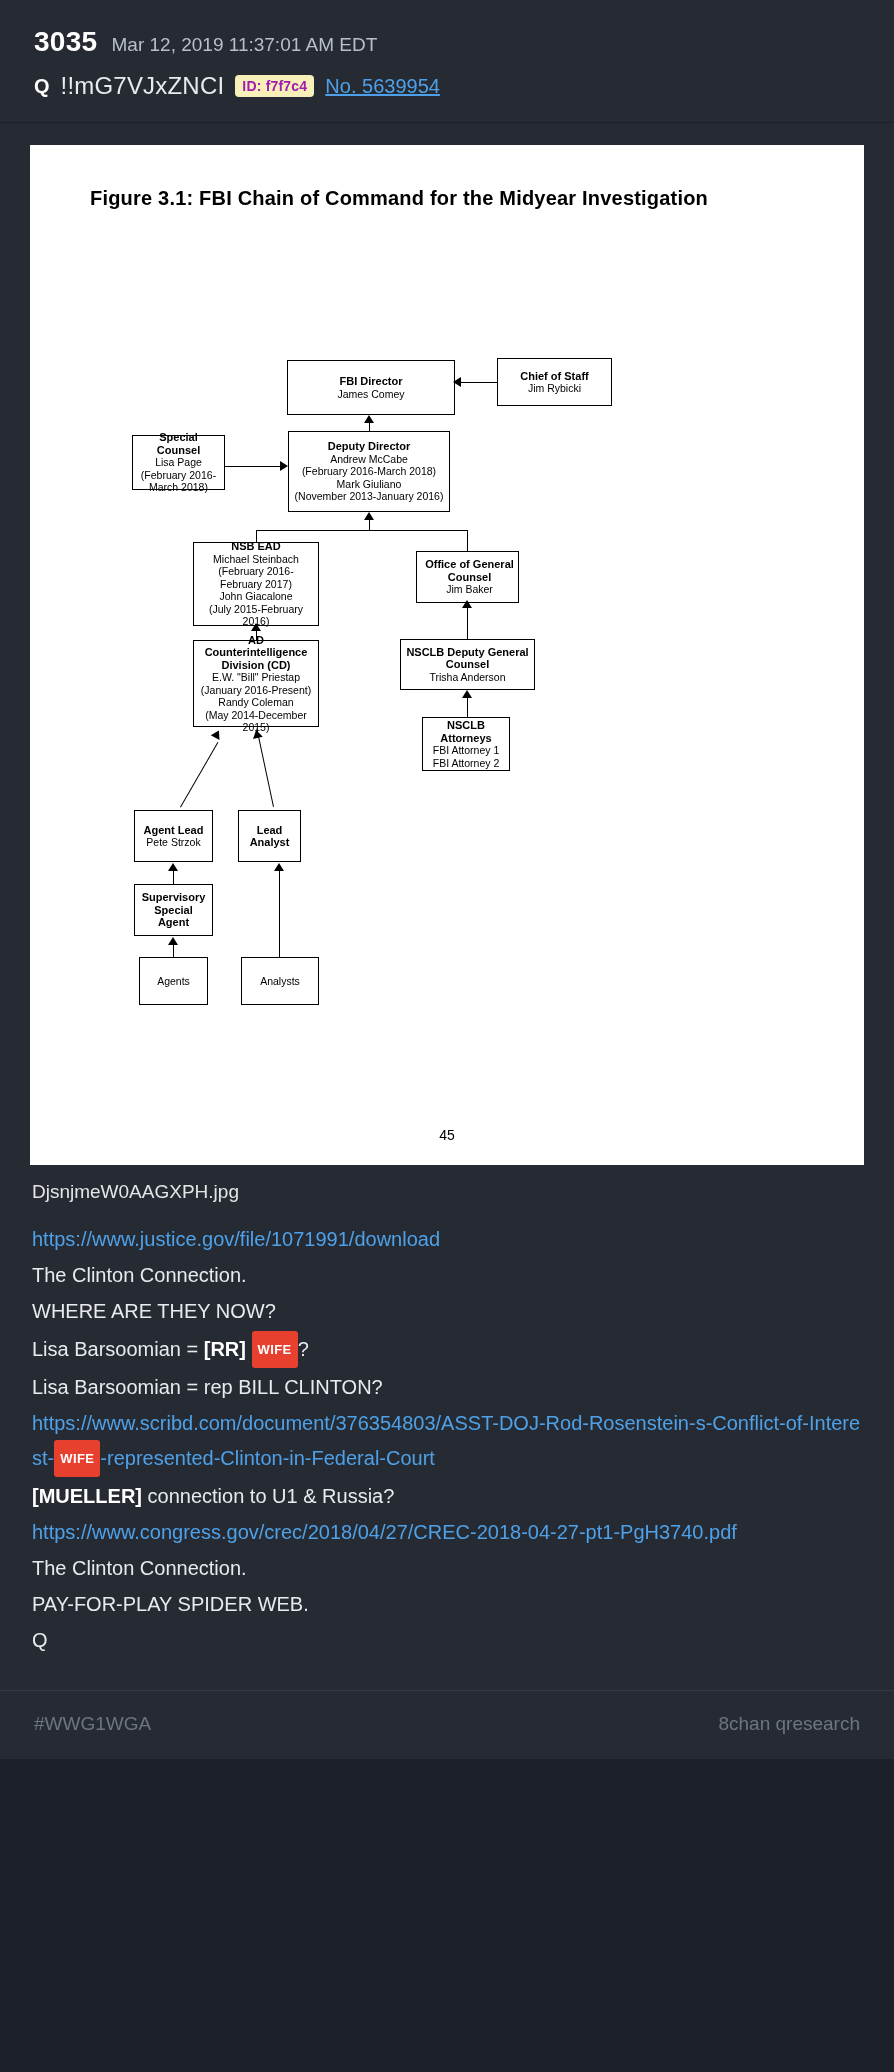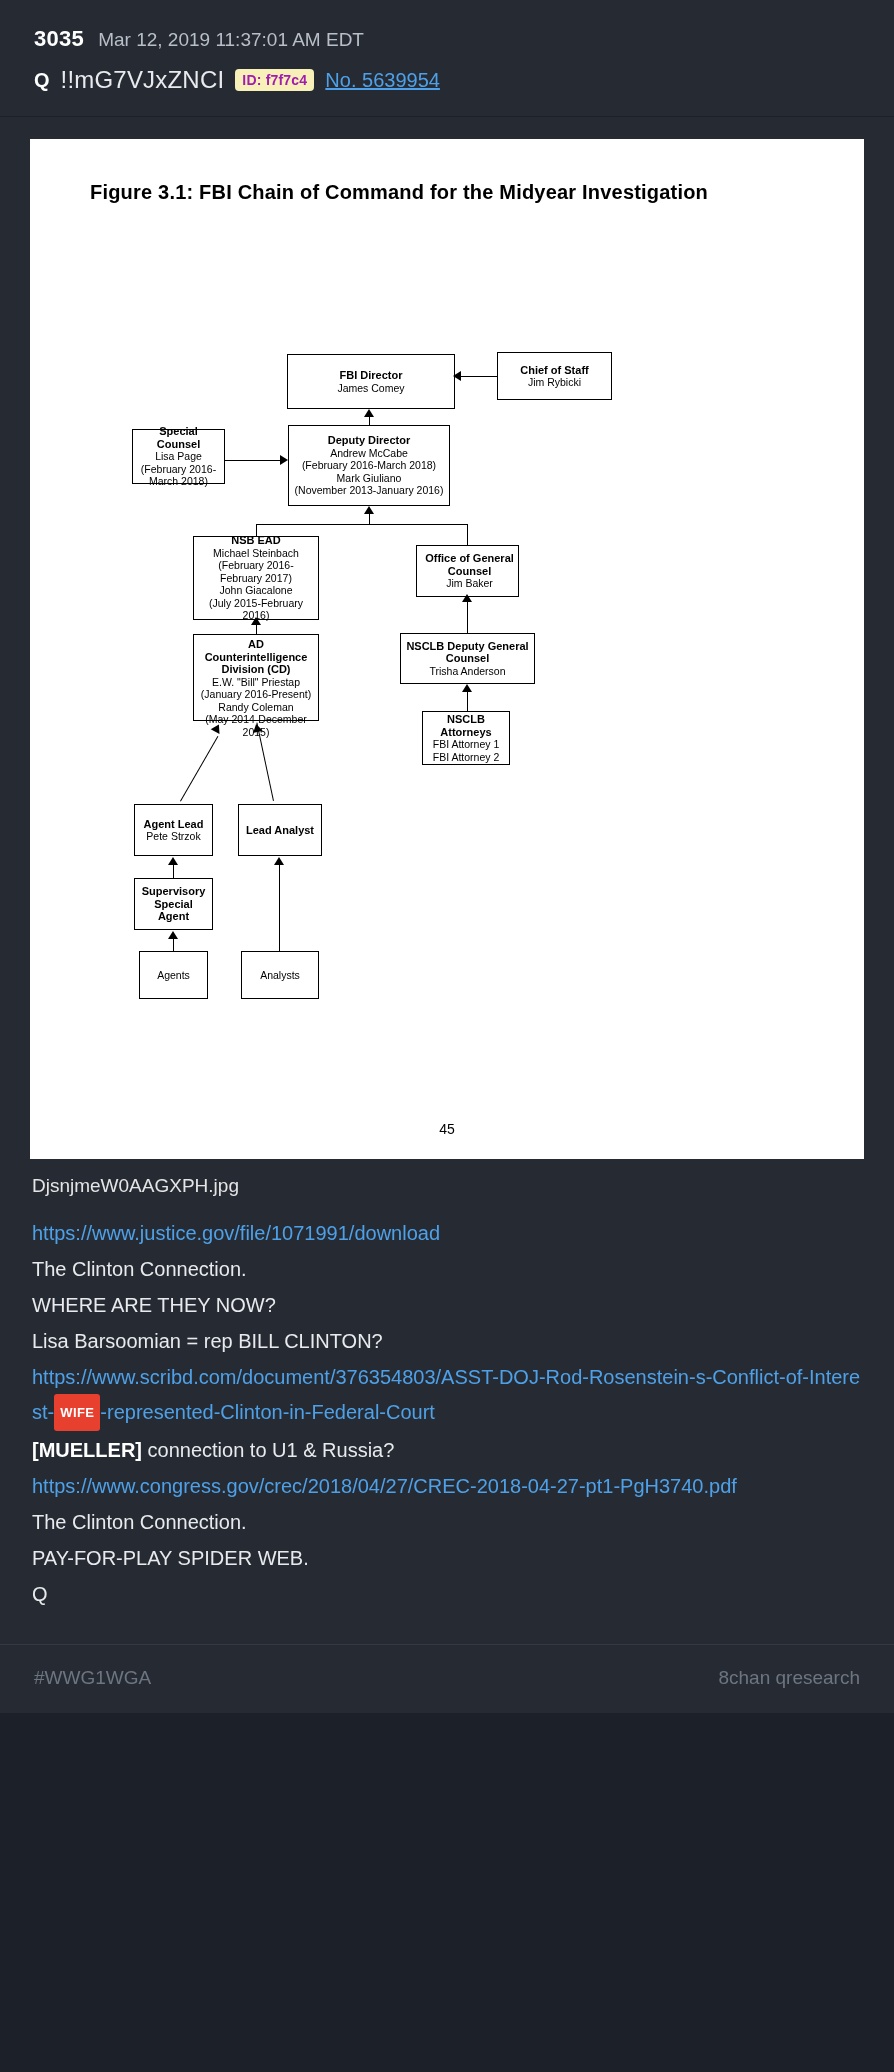--- a/index.html
+++ b/index.html
@@ -22,21 +22,21 @@
   .post-header {
     padding: 26px 34px 22px 34px;
     border-bottom: 1px solid #1c2028;
   }
   .hdr-line1 {
     display: flex;
     align-items: baseline;
     gap: 14px;
   }
   .post-number {
-    font-size: 22px;
+    font-size: 28px;
     font-weight: bold;
     color: #ffffff;
     letter-spacing: 0.3px;
   }
   .post-date {
     font-size: 19px;
     color: #b9bfc8;
   }
   .hdr-line2 {
     display: flex;
@@ -277,21 +277,21 @@
         <div class="arrow arr-up" style="left:334px; top:367px;"></div>
 
         <div class="node" style="left:386px; top:406px; width:103px; height:52px;padding-left:8px;">
           <span class="t">Office of General Counsel</span>
           <span class="s">Jim Baker</span>
         </div>
 
         <div class="conn v" style="left:437px; top:385px; height:21px;"></div>
         <div class="conn h" style="left:339px; top:385px; width:98px;"></div>
 
-        <div class="node" style="left:163px; top:495px; width:126px; height:87px;justify-content:space-between;">
+        <div class="node" style="left:163px; top:495px; width:126px; height:87px;">
           <span class="t">AD Counterintelligence Division (CD)</span>
           <span class="s">E.W. "Bill" Priestap</span>
           <span class="s">(January 2016-Present)</span>
           <span class="s">Randy Coleman</span>
           <span class="s">(May 2014-December 2015)</span>
         </div>
         <div class="conn v" style="left:226px; top:485px; height:10px;"></div>
         <div class="arrow arr-up" style="left:221px; top:478px;"></div>
 
         <div class="node" style="left:370px; top:494px; width:135px; height:51px;">
@@ -307,21 +307,21 @@
           <span class="s">FBI Attorney 2</span>
         </div>
         <div class="conn v" style="left:437px; top:553px; height:19px;"></div>
         <div class="arrow arr-up" style="left:432px; top:545px;"></div>
 
         <div class="node" style="left:104px; top:665px; width:79px; height:52px;">
           <span class="t">Agent Lead</span>
           <span class="s">Pete Strzok</span>
         </div>
 
-        <div class="node" style="left:208px; top:665px; width:84px; height:52px;">
+        <div class="node" style="left:208px; top:665px; width:63px; height:52px;">
           <span class="t">Lead Analyst</span>
         </div>
 
         <div class="diag" style="left:150px; top:662px; width:75px; transform: rotate(-60deg);"></div>
         <div class="arrow arr-up" style="left:182px; top:585px; transform: rotate(28deg);"></div>
 
         <div class="diag" style="left:243px; top:662px; width:80px; transform: rotate(-102deg);"></div>
         <div class="arrow arr-up" style="left:222px; top:585px; transform: rotate(-13deg);"></div>
 
         <div class="node" style="left:104px; top:739px; width:79px; height:52px;">
@@ -347,20 +347,23 @@
     </div>
 
     <div class="filename">DjsnjmeW0AAGXPH.jpg</div>
 
     <div class="lines">
       <div class="line">
         <a href="#" class="link">https://www.justice.gov/file/1071991/download</a>
       </div>
       <div class="line">The Clinton Connection.</div>
       <div class="line">WHERE ARE THEY NOW?</div>
+      <div class="line">
+        <span>Lisa Barsoomian = </span><span class="bold">[RR]</span> <span class="wife-badge">WIFE</span><span>?</span>
+      </div>
       <div class="line">Lisa Barsoomian = rep BILL CLINTON?</div>
       <div class="line">
         <a href="#" class="link">https://www.scribd.com/document/376354803/ASST-DOJ-Rod-Rosenstein-s-Conflict-of-Interest-</a><span class="wife-badge">WIFE</span><a href="#" class="link">-represented-Clinton-in-Federal-Court</a>
       </div>
       <div class="line">
         <span class="bold">[MUELLER]</span><span> connection to U1 &amp; Russia?</span>
       </div>
       <div class="line">
         <a href="#" class="link">https://www.congress.gov/crec/2018/04/27/CREC-2018-04-27-pt1-PgH3740.pdf</a>
       </div>

